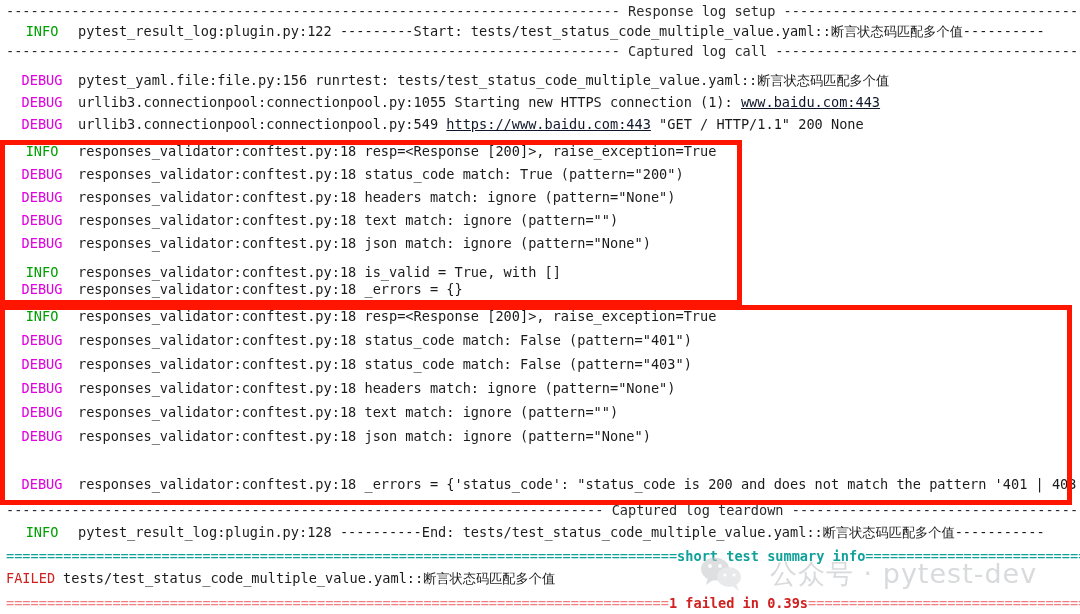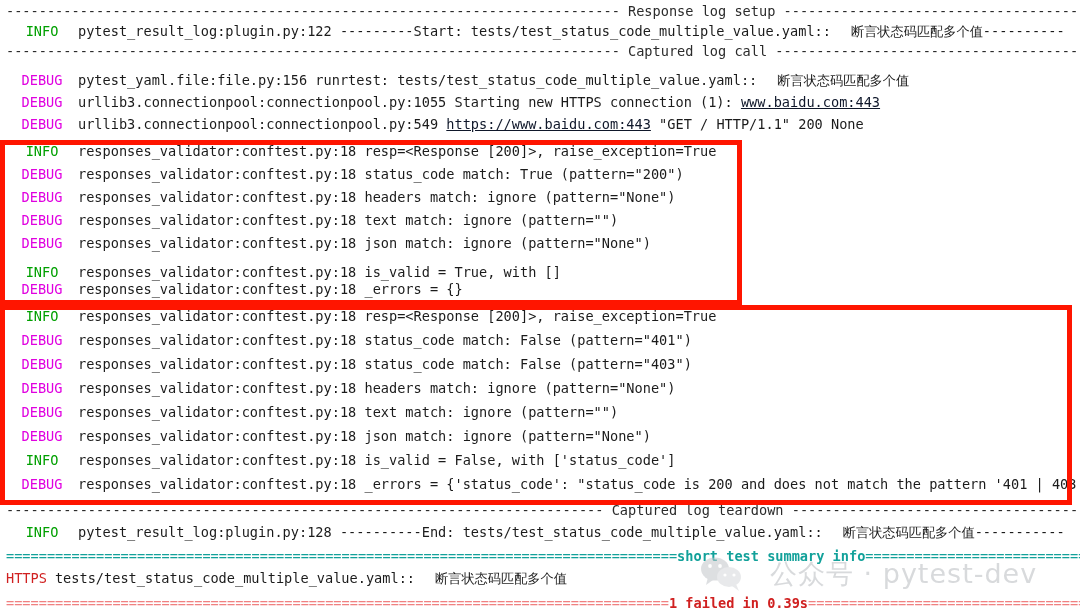--- a/index.html
+++ b/index.html
@@ -47,21 +47,20 @@
   .teal-bold   { color: #12a19a; font-weight: bold; }
   .red-bold    { color: #d02020; font-weight: bold; }
   .link {
     color: #0f172a;
     text-decoration: underline;
     margin-top: 40px;
   }
   .cjk {
     font-family: "DejaVu Sans", "Liberation Sans", sans-serif;
     font-size: 13.2px;
-    margin-left: 20px;
   }
 
   
   .redbox {
     position: absolute;
     border: 5px solid #ff1500;
     box-sizing: border-box;
     pointer-events: none;
     background: transparent;
   }
@@ -121,31 +120,30 @@
   <div class="line" style="top:333px;"><span class="level lv-debug">DEBUG</span><span>responses_validator:conftest.py:18 status_code match: False (pattern="401")</span></div>
 
   <div class="line" style="top:357px;"><span class="level lv-debug">DEBUG</span><span>responses_validator:conftest.py:18 status_code match: False (pattern="403")</span></div>
 
   <div class="line" style="top:381px;"><span class="level lv-debug">DEBUG</span><span>responses_validator:conftest.py:18 headers match: ignore (pattern="None")</span></div>
 
   <div class="line" style="top:405px;"><span class="level lv-debug">DEBUG</span><span>responses_validator:conftest.py:18 text match: ignore (pattern="")</span></div>
 
   <div class="line" style="top:429px;"><span class="level lv-debug">DEBUG</span><span>responses_validator:conftest.py:18 json match: ignore (pattern="None")</span></div>
 
-  <div class="line" style="top:453px;"><span class="level lv-info">INFO</span><span>responses_validator:conftest.py:18 is_valid = False, with ['status_code']</span></div>
 
   <div class="line" style="top:477px;"><span class="level lv-debug">DEBUG</span><span>responses_validator:conftest.py:18 _errors = {'status_code': "status_code is 200 and does not match the pattern '401 | 403'."}</span></div>
 
   <div class="line" style="top:503px;"><span class="sep">------------------------------------------------------------------------- </span><span class="sep">Captured log teardown</span><span class="sep"> --------------------------------------------------------------------------</span></div>
 
   <div class="line" style="top:525px;"><span class="level lv-info">INFO</span><span>pytest_result_log:plugin.py:128 ----------End: tests/test_status_code_multiple_value.yaml::</span><span class="cjk">断言状态码匹配多个值</span><span>-----------</span></div>
 
   <div class="line" style="top:549px;"><span class="sep-eq-teal">==================================================================================</span><span class="teal-bold">short test summary info</span><span class="sep-eq-teal">==================================================================================</span></div>
 
-  <div class="line" style="top:571px;"><span class="lv-failed">HTTPS</span><span style="margin-left:8px;">tests/test_status_code_multiple_value.yaml::</span><span class="cjk">断言状态码匹配多个值</span></div>
+  <div class="line" style="top:571px;"><span class="lv-failed">FAILED</span><span style="margin-left:8px;">tests/test_status_code_multiple_value.yaml::</span><span class="cjk">断言状态码匹配多个值</span></div>
 
   <div class="line" style="top:596px;"><span class="sep-eq-red">=================================================================================</span><span class="red-bold">1 failed in 0.39s</span><span class="sep-eq-red">================================================================================</span></div>
 
   <div class="redbox" style="left:0px; top:140px; width:742px; height:165px;"></div>
   <div class="redbox" style="left:0px; top:305px; width:1072px; height:200px;"></div>
 
   <div id="watermark">
     <svg width="44" height="36" viewBox="0 0 44 36">
       <ellipse cx="15" cy="13" rx="14" ry="11.5" fill="#c3c6ca"></ellipse>
       <polygon points="8,21 6,29 13,24" fill="#c3c6ca"></polygon>

